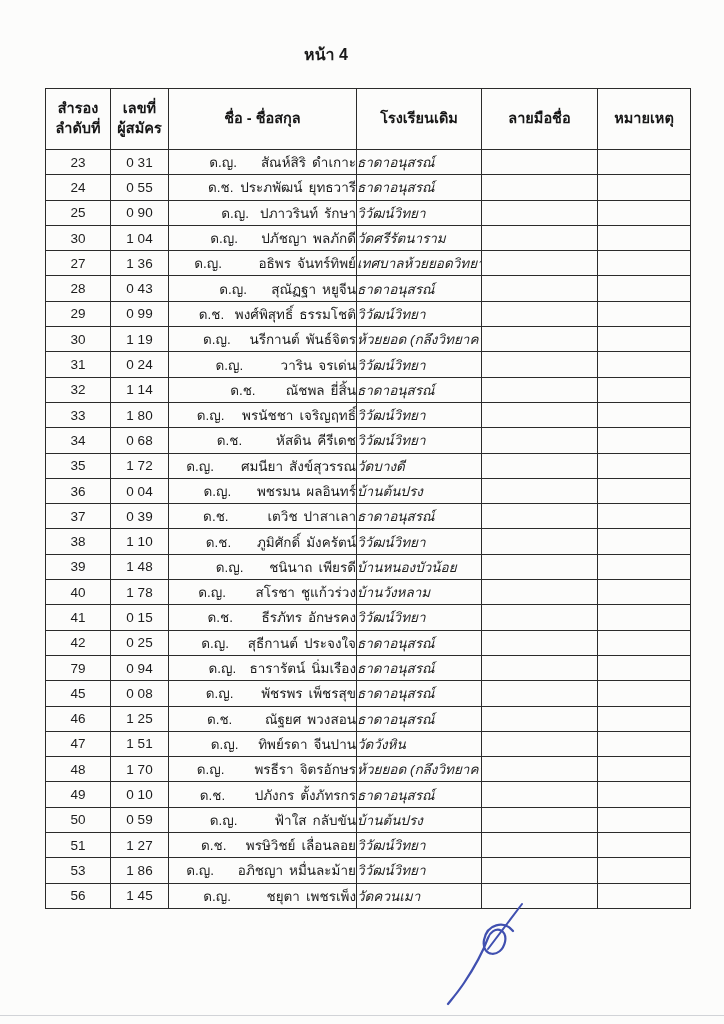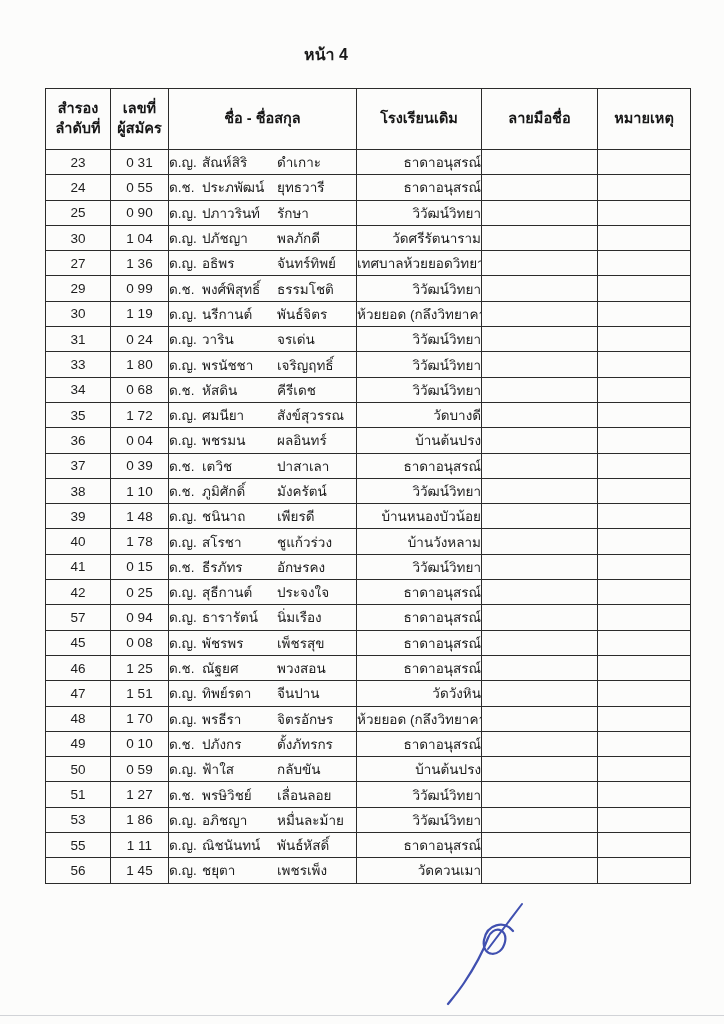--- a/index.html
+++ b/index.html
@@ -24,22 +24,22 @@
   table.roster thead th{
     height:60px;font-size:14.5px;font-weight:bold;
     text-align:center;vertical-align:middle;line-height:1.35;
     color:#161616;padding:0 2px;
   }
   table.roster tbody td{
     height:24.3px;font-size:13.5px;vertical-align:middle;
     color:#1c1c1c;padding:0;
   }
   td.c-order,td.c-no{text-align:center;}
-  td.c-school{text-align:right;}
-  td.c-name{padding-left:7px;text-align:left;}
+  td.c-school{text-align:left;font-style:italic;}
+  td.c-name{padding-left:7px;text-align:right;}
   td.c-name .t{display:inline-block;width:33px;}
   td.c-name .f{display:inline-block;min-width:69px;padding-right:6px;}
   td.c-name .l{display:inline-block;}
   .hdr-line{display:block;}
   .signature-mark{
     position:absolute;left:443px;top:896px;width:100px;height:114px;
     pointer-events:none;
   }
   .scan-line{
     position:absolute;left:0;top:1015px;width:724px;height:1px;
@@ -121,20 +121,30 @@
     <td class="c-order">27</td>
     <td class="c-no">1 36</td>
     <td class="c-name">
       <span class="t">ด.ญ.</span><span class="f">อธิพร</span><span class="l">จันทร์ทิพย์</span>
     </td>
     <td class="c-school">เทศบาลห้วยยอดวิทยา</td>
     <td class="c-sig"></td>
     <td class="c-note"></td>
   </tr>
       <tr>
+    <td class="c-order">28</td>
+    <td class="c-no">0 43</td>
+    <td class="c-name">
+      <span class="t">ด.ญ.</span><span class="f">สุณัฏฐา</span><span class="l">หยูจีน</span>
+    </td>
+    <td class="c-school">ธาดาอนุสรณ์</td>
+    <td class="c-sig"></td>
+    <td class="c-note"></td>
+  </tr>
+      <tr>
     <td class="c-order">29</td>
     <td class="c-no">0 99</td>
     <td class="c-name">
       <span class="t">ด.ช.</span><span class="f">พงศ์พิสุทธิ์</span><span class="l">ธรรมโชติ</span>
     </td>
     <td class="c-school">วิวัฒน์วิทยา</td>
     <td class="c-sig"></td>
     <td class="c-note"></td>
   </tr>
       <tr>
@@ -151,20 +161,30 @@
     <td class="c-order">31</td>
     <td class="c-no">0 24</td>
     <td class="c-name">
       <span class="t">ด.ญ.</span><span class="f">วาริน</span><span class="l">จรเด่น</span>
     </td>
     <td class="c-school">วิวัฒน์วิทยา</td>
     <td class="c-sig"></td>
     <td class="c-note"></td>
   </tr>
       <tr>
+    <td class="c-order">32</td>
+    <td class="c-no">1 14</td>
+    <td class="c-name">
+      <span class="t">ด.ช.</span><span class="f">ณัชพล</span><span class="l">ยี่สิ้น</span>
+    </td>
+    <td class="c-school">ธาดาอนุสรณ์</td>
+    <td class="c-sig"></td>
+    <td class="c-note"></td>
+  </tr>
+      <tr>
     <td class="c-order">33</td>
     <td class="c-no">1 80</td>
     <td class="c-name">
       <span class="t">ด.ญ.</span><span class="f">พรนัชชา</span><span class="l">เจริญฤทธิ์</span>
     </td>
     <td class="c-school">วิวัฒน์วิทยา</td>
     <td class="c-sig"></td>
     <td class="c-note"></td>
   </tr>
       <tr>
@@ -251,21 +271,21 @@
     <td class="c-order">42</td>
     <td class="c-no">0 25</td>
     <td class="c-name">
       <span class="t">ด.ญ.</span><span class="f">สุธีกานต์</span><span class="l">ประจงใจ</span>
     </td>
     <td class="c-school">ธาดาอนุสรณ์</td>
     <td class="c-sig"></td>
     <td class="c-note"></td>
   </tr>
       <tr>
-    <td class="c-order">57</td>
+    <td class="c-order">79</td>
     <td class="c-no">0 94</td>
     <td class="c-name">
       <span class="t">ด.ญ.</span><span class="f">ธารารัตน์</span><span class="l">นิ่มเรือง</span>
     </td>
     <td class="c-school">ธาดาอนุสรณ์</td>
     <td class="c-sig"></td>
     <td class="c-note"></td>
   </tr>
       <tr>
     <td class="c-order">45</td>
@@ -337,30 +357,20 @@
     <td class="c-sig"></td>
     <td class="c-note"></td>
   </tr>
       <tr>
     <td class="c-order">53</td>
     <td class="c-no">1 86</td>
     <td class="c-name">
       <span class="t">ด.ญ.</span><span class="f">อภิชญา</span><span class="l">หมื่นละม้าย</span>
     </td>
     <td class="c-school">วิวัฒน์วิทยา</td>
-    <td class="c-sig"></td>
-    <td class="c-note"></td>
-  </tr>
-      <tr>
-    <td class="c-order">55</td>
-    <td class="c-no">1 11</td>
-    <td class="c-name">
-      <span class="t">ด.ญ.</span><span class="f">ณิชนันทน์</span><span class="l">พันธ์หัสดิ์</span>
-    </td>
-    <td class="c-school">ธาดาอนุสรณ์</td>
     <td class="c-sig"></td>
     <td class="c-note"></td>
   </tr>
       <tr>
     <td class="c-order">56</td>
     <td class="c-no">1 45</td>
     <td class="c-name">
       <span class="t">ด.ญ.</span><span class="f">ชยุตา</span><span class="l">เพชรเพ็ง</span>
     </td>
     <td class="c-school">วัดควนเมา</td>

